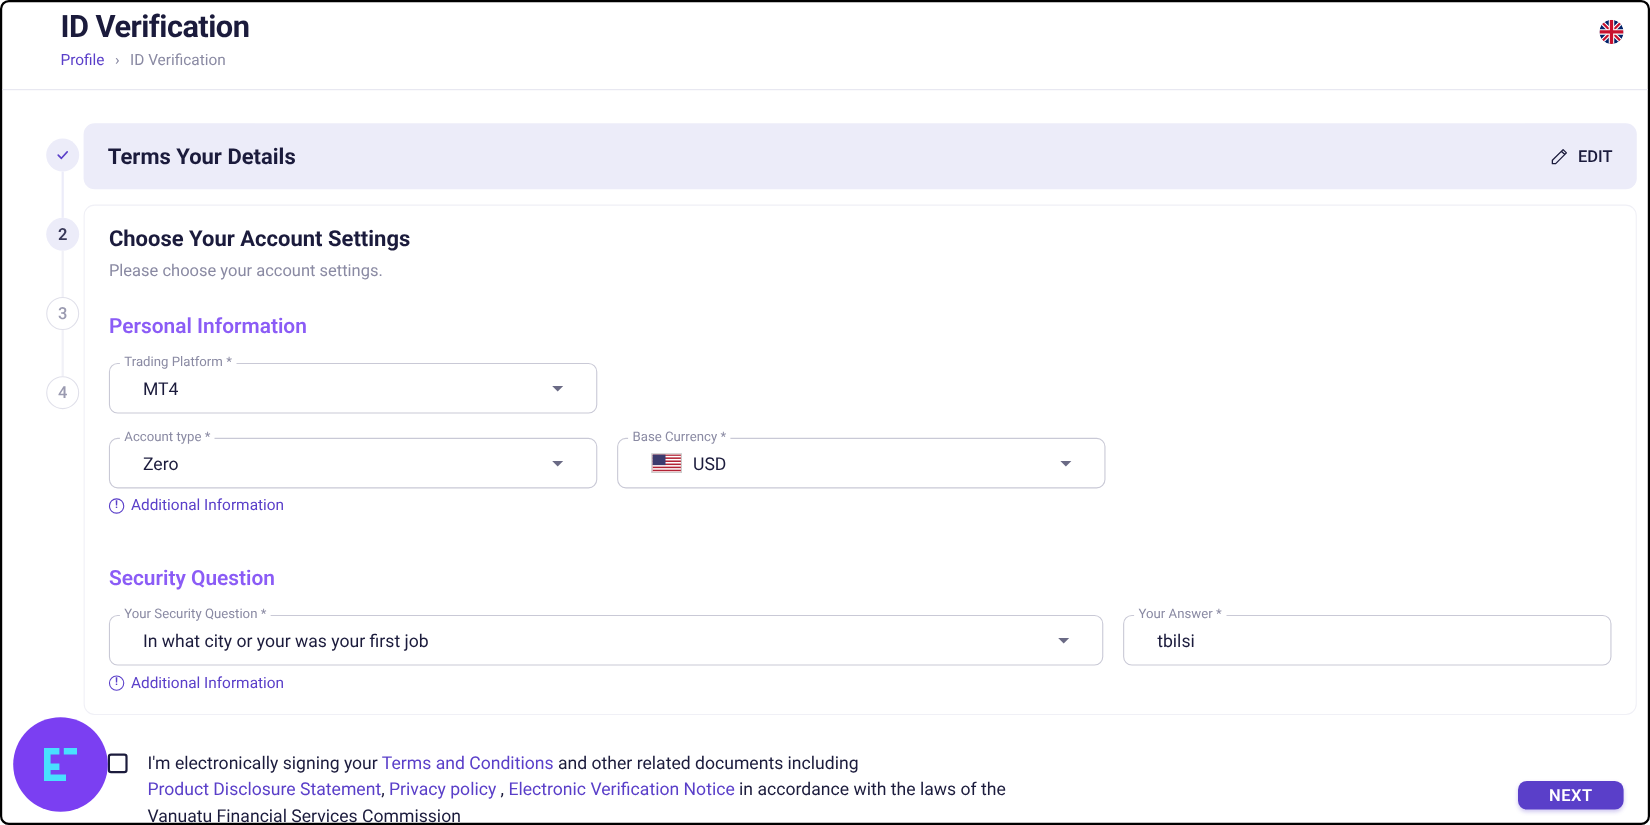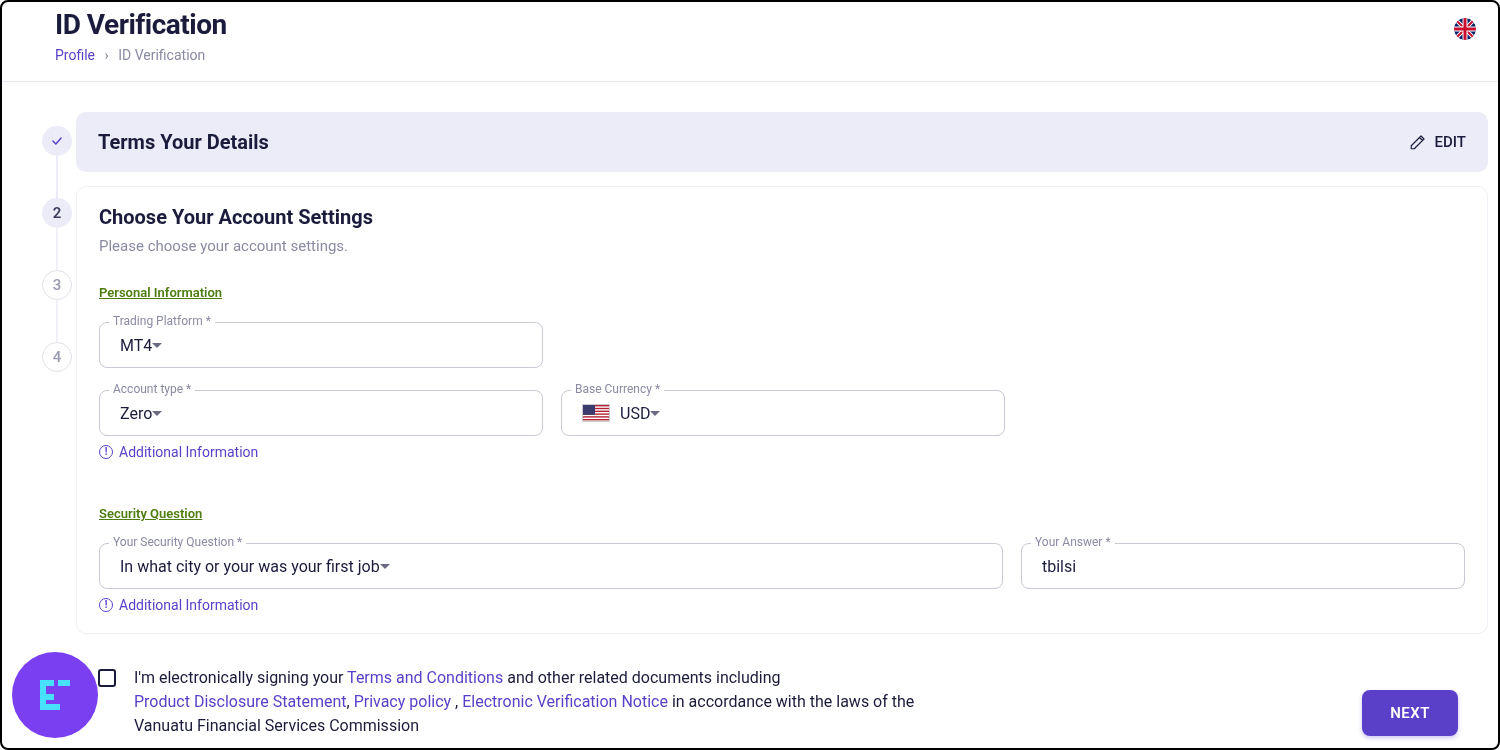--- a/index.html
+++ b/index.html
@@ -26,47 +26,47 @@
 
   .content { flex: 1; }
 
   .card1 { background: #ececf9; border-radius: 10px; padding: 18px 22px; display: flex; justify-content: space-between; align-items: center; }
   .card1 h2 { font-size: 20px; font-weight: 700; color: #1b1b3c; }
   .edit-btn { display: flex; align-items: center; gap: 8px; font-size: 15px; font-weight: 500; color: #1b1b3c; cursor: pointer; }
 
   .card2 { border: 1px solid #f0f0f6; border-radius: 10px; margin-top: 14px; padding: 18px 22px 20px 22px; }
   .card2 h2 { font-size: 20px; font-weight: 700; color: #1b1b3c; }
   .card2 .subtitle { font-size: 15px; color: #8a8aa3; margin-top: 8px; }
-  .section-title { font-size: 13px; font-weight: 600; color: #4d7c0f; margin-top: 30px; text-decoration: underline; }
+  .section-title { font-size: 19px; font-weight: 600; color: #8b5cf6; margin-top: 30px; }
 
   .row { display: flex; gap: 18px; margin-top: 22px; }
   .field { position: relative; }
   .field.w1 { width: 444px; }
   .field.w2 { width: 444px; }
   .field.w3 { width: 444px; }
   .field.w4 { width: 904px; }
   .field.w5 { width: 444px; }
 
   .floating-label { position: absolute; top: -8px; left: 10px; background: #fff; padding: 0 4px; font-size: 12px; color: #8a8aa3; }
-  .select-box, .input-box { width: 100%; height: 46px; border: 1px solid #c9c9d6; border-radius: 8px; display: flex; align-items: center; padding: 0 20px; cursor: pointer; }
+  .select-box, .input-box { width: 100%; height: 46px; border: 1px solid #c9c9d6; border-radius: 8px; display: flex; align-items: center; padding: 0 30px; justify-content: space-between; cursor: pointer; }
   .select-box .value, .input-box input { font-size: 16px; color: #1b1b3c; }
   .input-box input { border: none; outline: none; width: 100%; font-family: inherit; }
   .caret { width: 0; height: 0; border-left: 5px solid transparent; border-right: 5px solid transparent; border-top: 5px solid #6a6a85; }
   .flag-us { width: 28px; height: 18px; margin-right: 10px; position: relative; overflow: hidden; border: 0.5px solid #ccc; }
   .select-box .flagval { display: flex; align-items: center; }
 
   .info-link { display: flex; align-items: center; gap: 6px; margin-top: 8px; color: #5a3fc9; font-size: 14px; cursor: pointer; }
   .info-icon-circle { width: 14px; height: 14px; border: 1.5px solid #5a3fc9; border-radius: 50%; display: flex; align-items: center; justify-content: center; font-size: 10px; font-weight: 700; color: #5a3fc9; line-height: 1; }
 
   .consent-row { display: flex; align-items: flex-start; gap: 18px; margin: 32px 22px 0 22px; }
   .checkbox { width: 18px; height: 18px; border: 2px solid #1b1b3c; border-radius: 3px; flex-shrink: 0; margin-top: 3px; cursor: pointer; }
   .consent-text { font-size: 16px; color: #1b1b3c; line-height: 1.5; max-width: 900px; }
   .consent-text a { color: #5a3fc9; text-decoration: none; }
 
-  .next-btn { position: absolute; right: 40px; bottom: 12px; background: #5a3fc9; color: #fff; font-size: 15px; font-weight: 600; letter-spacing: 0.5px; border: none; border-radius: 8px; padding: 14px 28px; cursor: pointer; box-shadow: 0 2px 4px rgba(90,63,201,0.3); }
+  .next-btn { position: absolute; right: 22px; bottom: 12px; background: #5a3fc9; color: #fff; font-size: 15px; font-weight: 600; letter-spacing: 0.5px; border: none; border-radius: 8px; padding: 4px 28px; cursor: pointer; box-shadow: 0 2px 4px rgba(90,63,201,0.3); }
 
   .logo-badge { position: absolute; bottom: 10px; left: 10px; width: 86px; height: 86px; border-radius: 50%; background: #7b3ff2; display: flex; align-items: center; justify-content: center; }
 
   
   .input-box input { caret-color: #1b1b3c; }
 </style>
 </head>
 <body>
 
 <div class="header">

